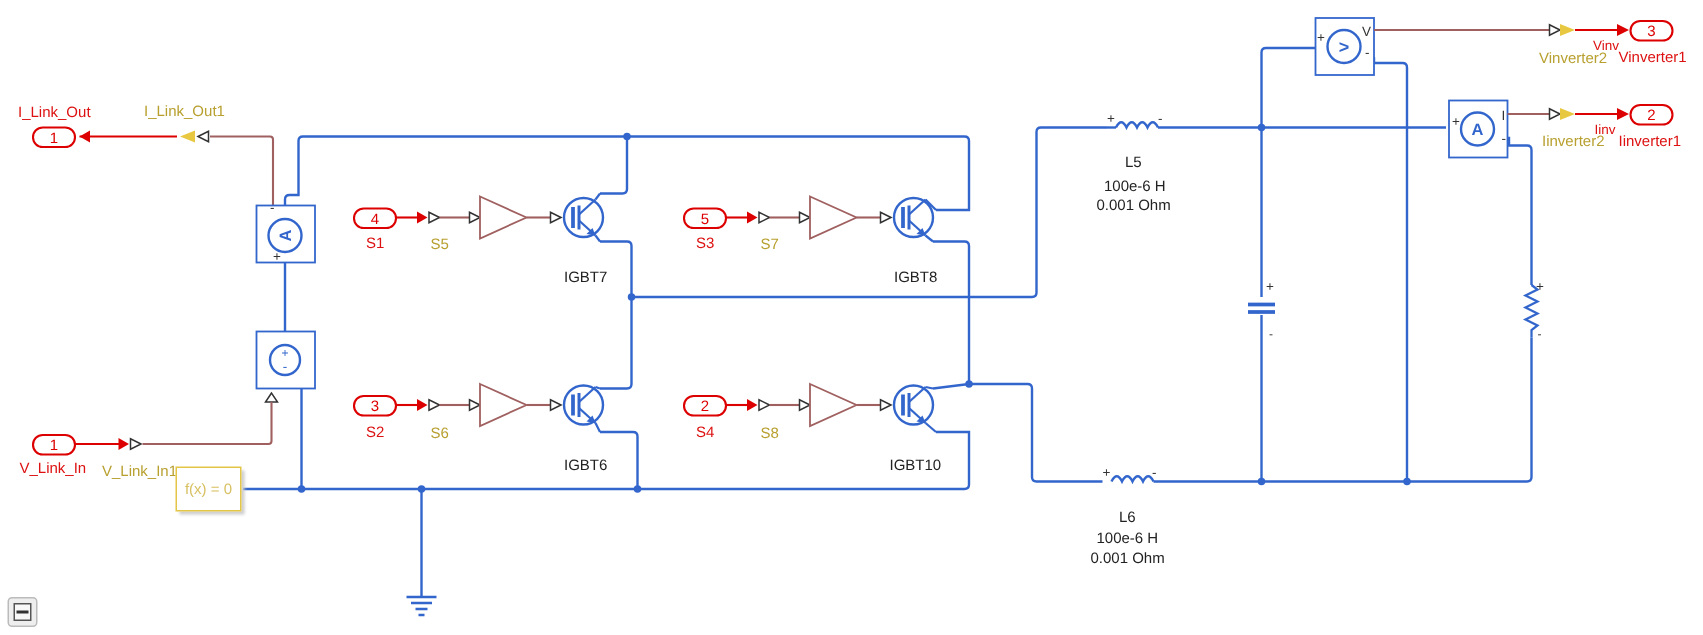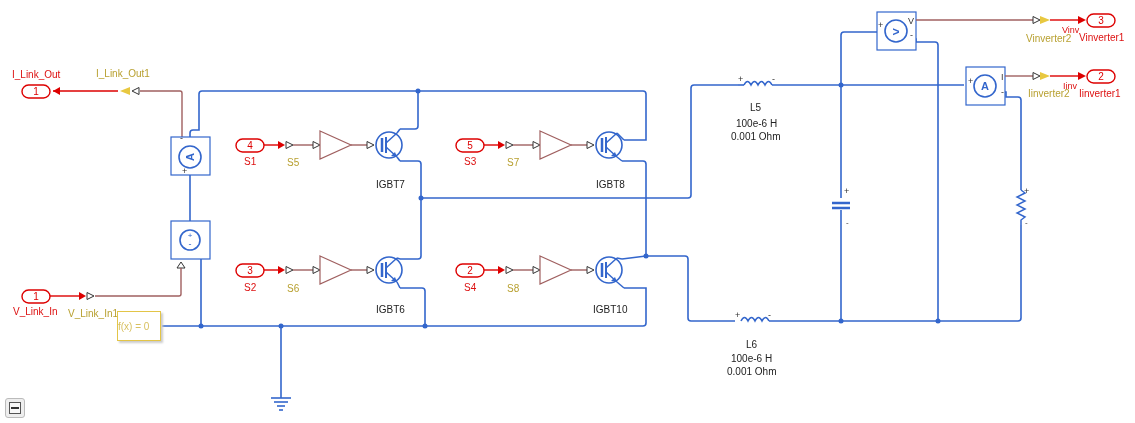--- a/index.html
+++ b/index.html
@@ -8,21 +8,21 @@
     .wire { stroke: #3366cc; stroke-width: 1.6; fill: none; }
     .sig { stroke: #a06060; stroke-width: 1.4; fill: none; }
     .sigred { stroke: #dd0000; stroke-width: 1.4; fill: none; }
     .blk { stroke: #3366cc; stroke-width: 1.2; fill: #ffffff; }
     .lbl { font-size: 10px; fill: #222222; }
     .lblred { font-size: 10px; fill: #dd1111; }
     .lblgold { font-size: 10px; fill: #b8a030; }
     .port { fill: #ffffff; stroke: #dd0000; stroke-width: 1.4; }
     .porttxt { font-size: 10px; fill: #dd0000; text-anchor: middle; }
     .dot { fill: #3366cc; }
-    .fx { position: absolute; left: 117px; top: 311px; width: 44px; height: 30px; border: 1px solid #e3c547; background: #ffffff; box-shadow: 2px 2px 2px #cccccc; color: #d8c060; font-size: 10px; display: flex; align-items: center; justify-content: flex-start; box-sizing: border-box; }
+    .fx { position: absolute; left: 117px; top: 311px; width: 44px; height: 30px; border: 1px solid #e3c547; background: #ffffff; box-shadow: 2px 2px 2px #cccccc; color: #d8c060; font-size: 10px; display: flex; align-items: center; justify-content: center; box-sizing: border-box; }
     .zoom-btn { position: absolute; left: 5px; top: 398px; width: 20px; height: 20px; border: 1px solid #bbbbbb; border-radius: 3px; background: #eeeeee; box-sizing: border-box; cursor: pointer; }
     .zoom-btn span { position: absolute; left: 3px; top: 3px; width: 12px; height: 12px; border: 1px solid #555555; background: #f8f8f8; box-sizing: border-box; }
     .zoom-btn span::after { content: ""; position: absolute; left: 1px; right: 1px; top: 4px; height: 2px; background: #333333; }
   </style>
 </head>
 <body>
 
 <svg width="1135" height="423" viewBox="0 0 1135 423">
   <defs>
     <marker id="arrRed" markerWidth="8" markerHeight="8" refX="7" refY="4" orient="auto">

